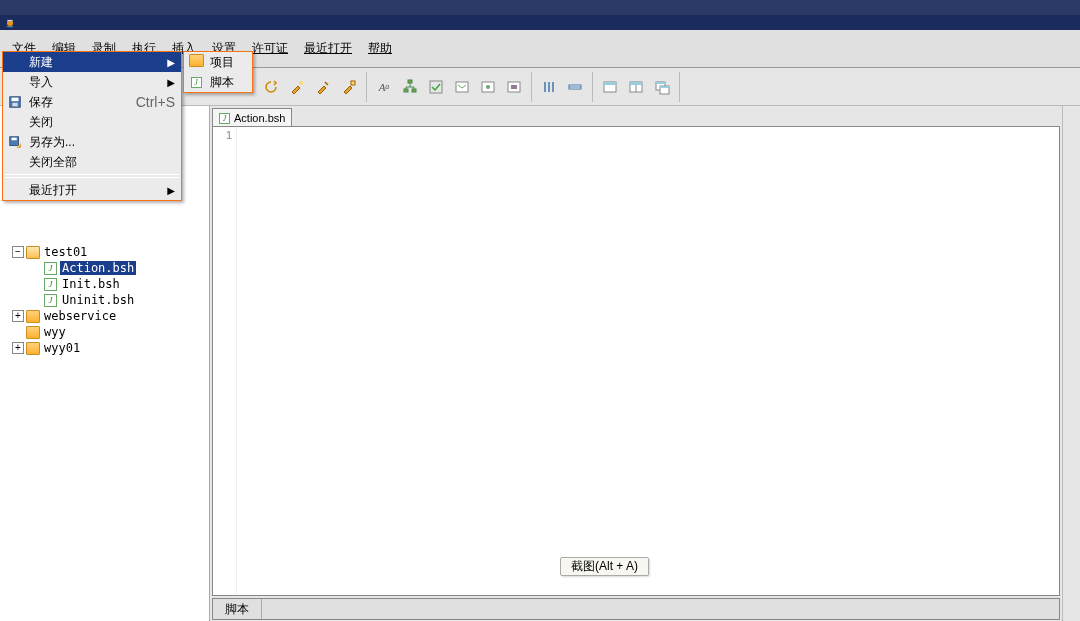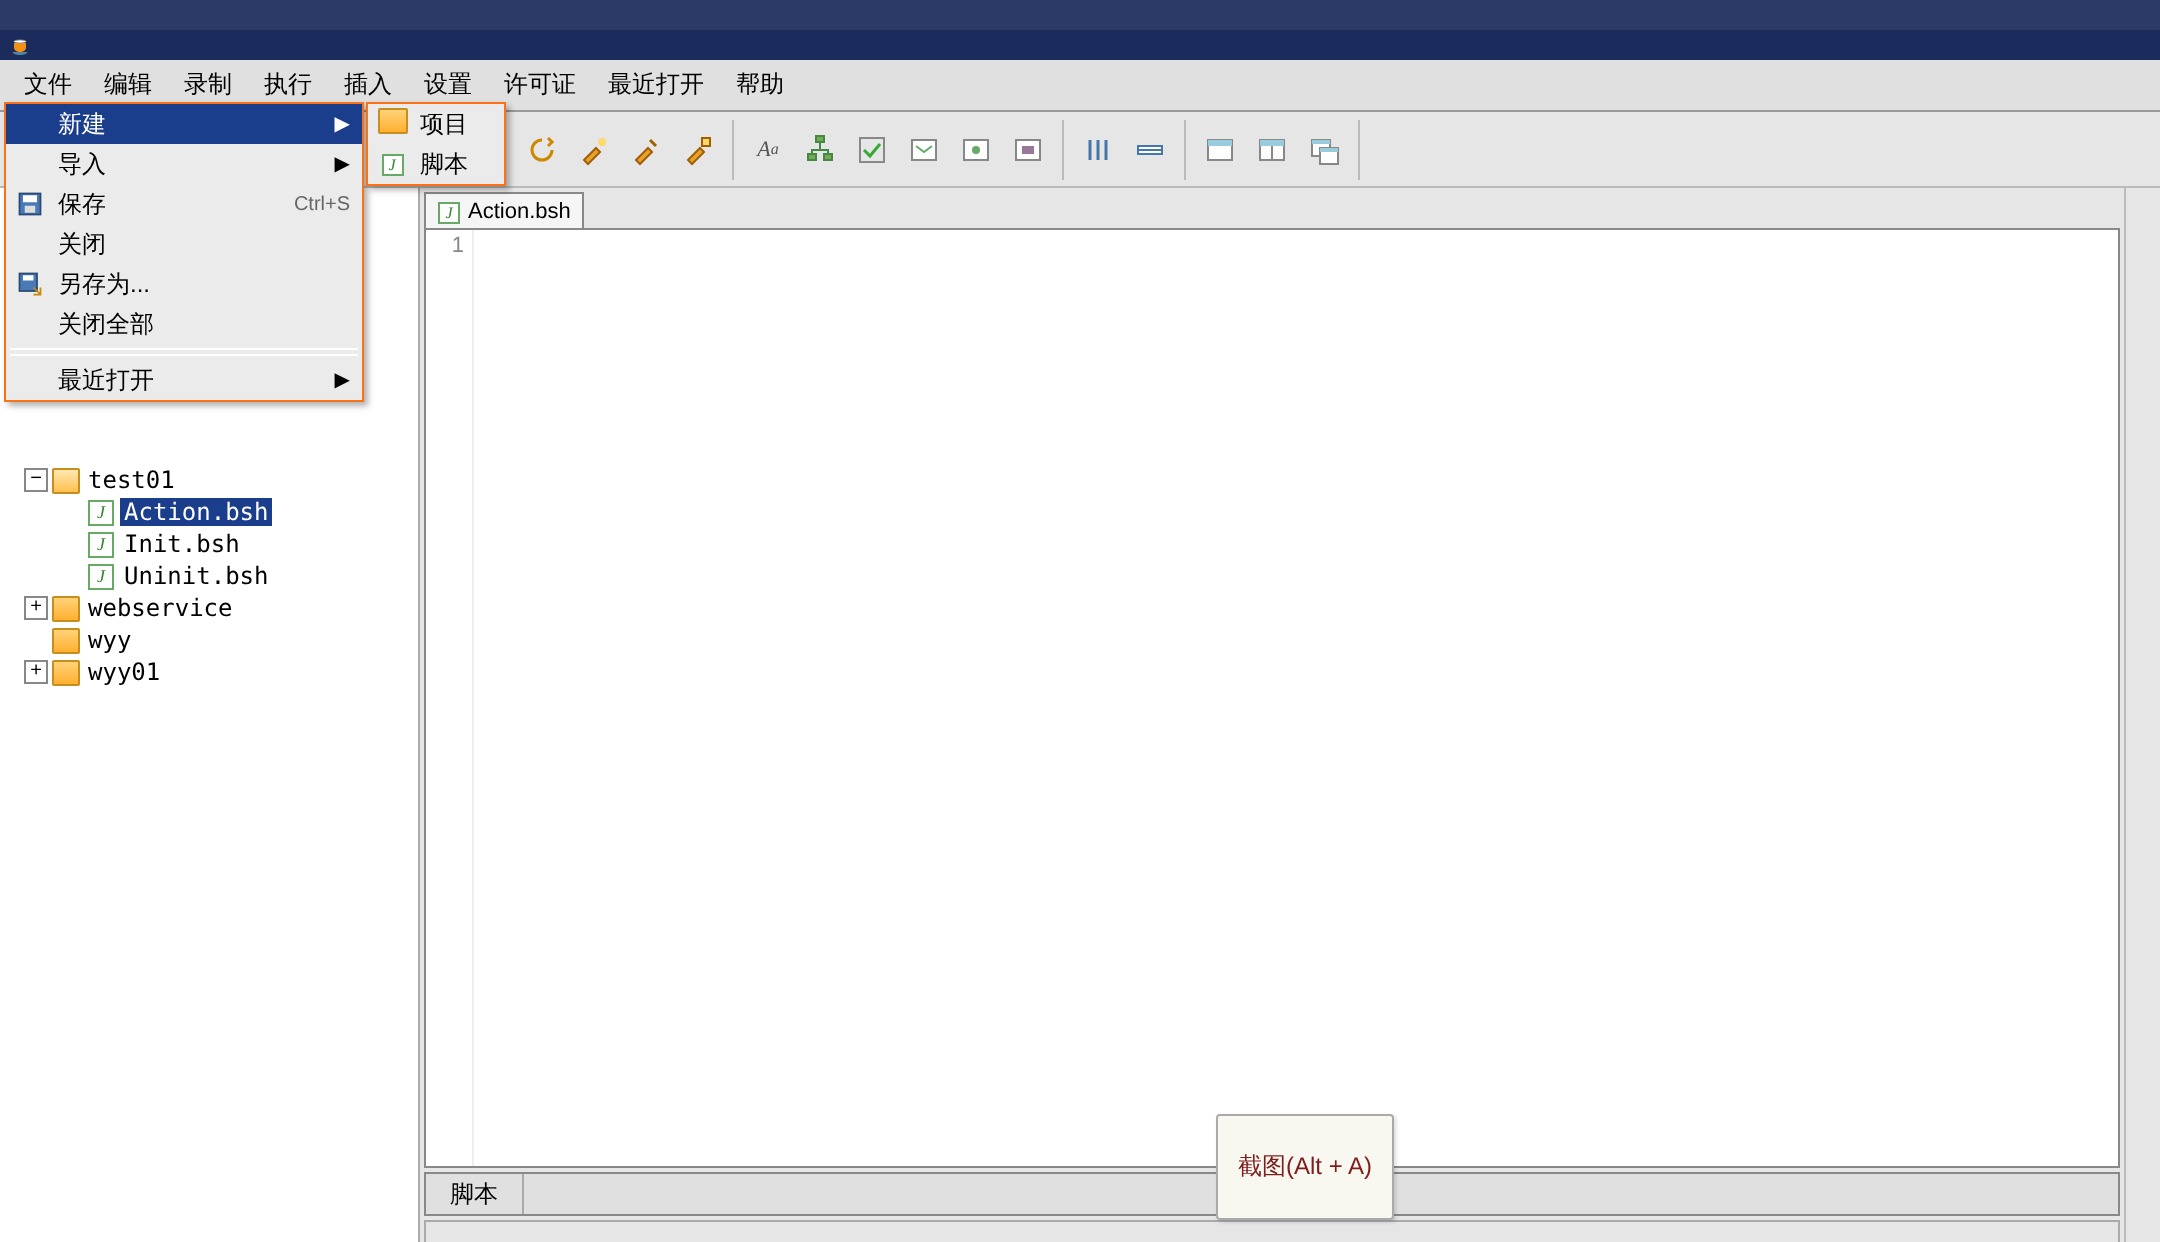--- a/index.html
+++ b/index.html
@@ -3,21 +3,21 @@
   <meta charset="utf-8">
   <style>
     * { box-sizing: border-box; margin: 0; padding: 0; }
     body { font-family: "SimSun", "Microsoft YaHei", sans-serif; font-size: 12px; background: #2b3a67; width: 1080px; height: 621px; overflow: hidden; }
     
     .titlebar { height: 15px; background: #2b3a67; color: #fff; }
     
     .java-header { height: 15px; background: #1a2b5c; display: flex; align-items: center; padding-left: 4px; }
     .java-icon { width: 12px; height: 12px; display: inline-block; }
     
-    .menubar { height: 26px; background: #e0e0e0; border-bottom: 1px solid #999; display: flex; align-items: center; gap: 0; padding: 0 4px; }
+    .menubar { height: 38px; background: #e0e0e0; border-bottom: 1px solid #999; display: flex; align-items: center; gap: 0; padding: 0 4px; text-decoration: underline; }
     .menubar-item { padding: 2px 8px; cursor: pointer; color: #000; }
     
     .toolbar { height: 38px; background: #e6e6e6; border-bottom: 1px solid #bbb; display: flex; align-items: center; padding: 2px 4px; gap: 0; }
     .tb-group { display: flex; gap: 0; padding: 0 4px; border-right: 1px solid #bbb; height: 30px; align-items: center;}
     .tb-btn { width: 26px; height: 26px; border: 1px solid transparent; background: transparent; display: flex; align-items: center; justify-content: center; cursor: pointer; border-radius: 3px; }
     .tb-btn svg { width: 16px; height: 16px; }
     .tb-btn.text-btn { font-size: 11px; font-family: serif; font-style: italic; color: #555; }
     
     .workspace { display: flex; height: calc(621px - 15px - 15px - 21px - 38px - 4px); }
     
@@ -47,28 +47,28 @@
     .right-scroll { width: 18px; background: #e6e6e6; border-left: 1px solid #bbb; }
     
     
     .popup-menu { position: absolute; background: #ebebeb; border: 1px solid #f97316; box-shadow: 2px 2px 3px rgba(0,0,0,0.3); z-index: 100; }
     .popup-menu.file-menu { left: 2px; top: 51px; width: 180px; }
     .popup-menu.new-submenu { left: 183px; top: 51px; width: 70px; }
     .popup-item { display: flex; align-items: center; height: 20px; padding: 0 6px 0 2px; gap: 4px; cursor: pointer; font-size: 12px; }
     .popup-item.highlighted { background: #1a3d8c; color: #fff; }
     .popup-item.highlighted .arrow { color: #fff; }
     .popup-item .label { flex: 1; }
-    .popup-item .shortcut { color: #666; font-size: 10px; }
+    .popup-item .shortcut { color: #666; font-size: 14px; }
     .popup-item .arrow { font-size: 10px; color: #000; }
     .popup-item .icon-slot { width: 20px; display: flex; justify-content: center; }
     .popup-sep { height: 1px; background: #bbb; margin: 2px 2px; border-bottom: 1px solid #fff; }
     
     .save-icon svg, .saveas-icon svg { width:14px; height:14px; }
     
-    .screenshot-hint { position: absolute; left: 560px; top: 557px; background: #f8f8f0; border: 1px solid #aaa; padding: 17px 10px; font-size: 12px; color: #7f1d1d; border-radius: 2px; box-shadow: 1px 1px 2px rgba(0,0,0,0.15); margin-left: 48px;}
+    .screenshot-hint { position: absolute; left: 560px; top: 557px; background: #f8f8f0; border: 1px solid #aaa; padding: 0 10px; font-size: 12px; color: #000000; border-radius: 2px; box-shadow: 1px 1px 2px rgba(0,0,0,0.15);}
     
     .mini-script-icon { width: 11px; height: 11px; border: 1px solid #6a6; background:#fff; display:inline-flex; align-items:center;justify-content:center; font-size:8px; font-style:italic; color:#383; font-family:serif;}
   </style>
 </head>
 <body>
 
 <div class="titlebar"></div>
 
 <div class="java-header">
   <span class="java-icon">

